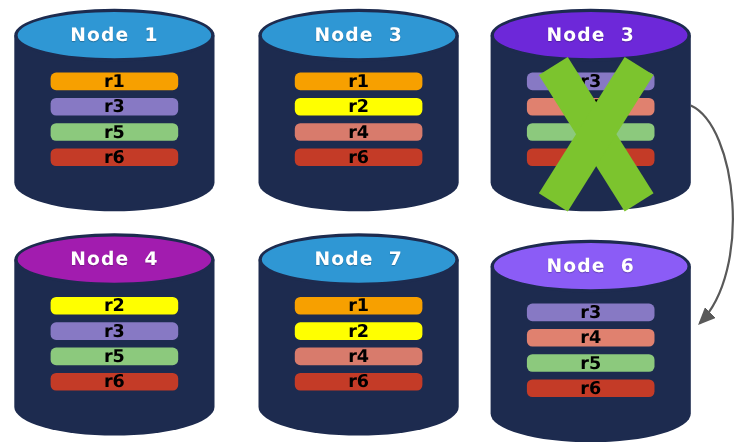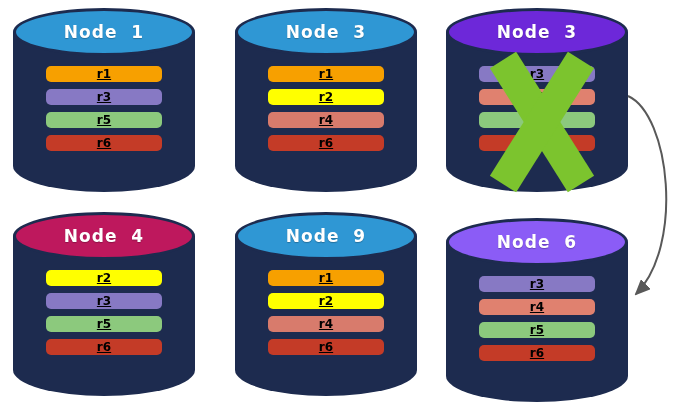--- a/index.html
+++ b/index.html
@@ -29,21 +29,21 @@
     white-space:pre; text-shadow:0 1px 1px rgba(0,0,0,0.25);
   }
   .bars {
     position:absolute; left:0; top:58px; width:100%;
     display:flex; flex-direction:column; align-items:center; gap:7px;
   }
   .bar {
     width:116px; height:16px; border-radius:5px;
     display:flex; align-items:center; justify-content:center;
   }
-  .bar-label { color:#000000; font-weight:bold; font-size:12px; line-height:1;text-decoration:underline; }
+  .bar-label { color:#000000; font-weight:bold; font-size:16px; line-height:1; }
   .x-mark {
     position:absolute; left:37px; top:44px; overflow:visible; z-index:5;
   }
   .arrow-layer {
     position:absolute; left:0; top:0; pointer-events:none; z-index:6;
   }
 </style>
 </head>
 <body>
 
@@ -111,21 +111,21 @@
         </div>
     </div>
     <svg class="x-mark" width="118" height="140" viewBox="0 0 118 140">
       <line x1="20" y1="8" x2="98" y2="132" stroke-width="31" stroke-linecap="butt" stroke="#7CC42E"></line>
       <line x1="98" y1="8" x2="20" y2="132" stroke-width="31" stroke-linecap="butt" stroke="#7CC42E"></line>
     </svg>
   </div>
 
   <div class="node n4">
     <div class="cyl-body" style="background-color: rgb(29, 43, 79);"></div>
-    <div class="cyl-top" style="background-color: #be185d; border-color: rgb(29, 43, 79);">
+    <div class="cyl-top" style="background-color: #a21caf; border-color: rgb(29, 43, 79);">
       <span class="node-title">Node  4</span>
     </div>
     <div class="bars">
       <div class="bar" style="background-color: rgb(255, 255, 0);">
           <span class="bar-label">r2</span>
         </div>
       <div class="bar" style="background-color: rgb(135, 121, 196);">
           <span class="bar-label">r3</span>
         </div>
       <div class="bar" style="background-color: rgb(140, 201, 125);">
@@ -133,21 +133,21 @@
         </div>
       <div class="bar" style="background-color: rgb(196, 59, 39);">
           <span class="bar-label">r6</span>
         </div>
     </div>
   </div>
 
   <div class="node n5">
     <div class="cyl-body" style="background-color: rgb(29, 43, 79);"></div>
     <div class="cyl-top" style="background-color: rgb(47, 151, 212); border-color: rgb(29, 43, 79);">
-      <span class="node-title">Node  9</span>
+      <span class="node-title">Node  7</span>
     </div>
     <div class="bars">
       <div class="bar" style="background-color: rgb(247, 160, 0);">
           <span class="bar-label">r1</span>
         </div>
       <div class="bar" style="background-color: rgb(255, 255, 0);">
           <span class="bar-label">r2</span>
         </div>
       <div class="bar" style="background-color: rgb(216, 123, 108);">
           <span class="bar-label">r4</span>

